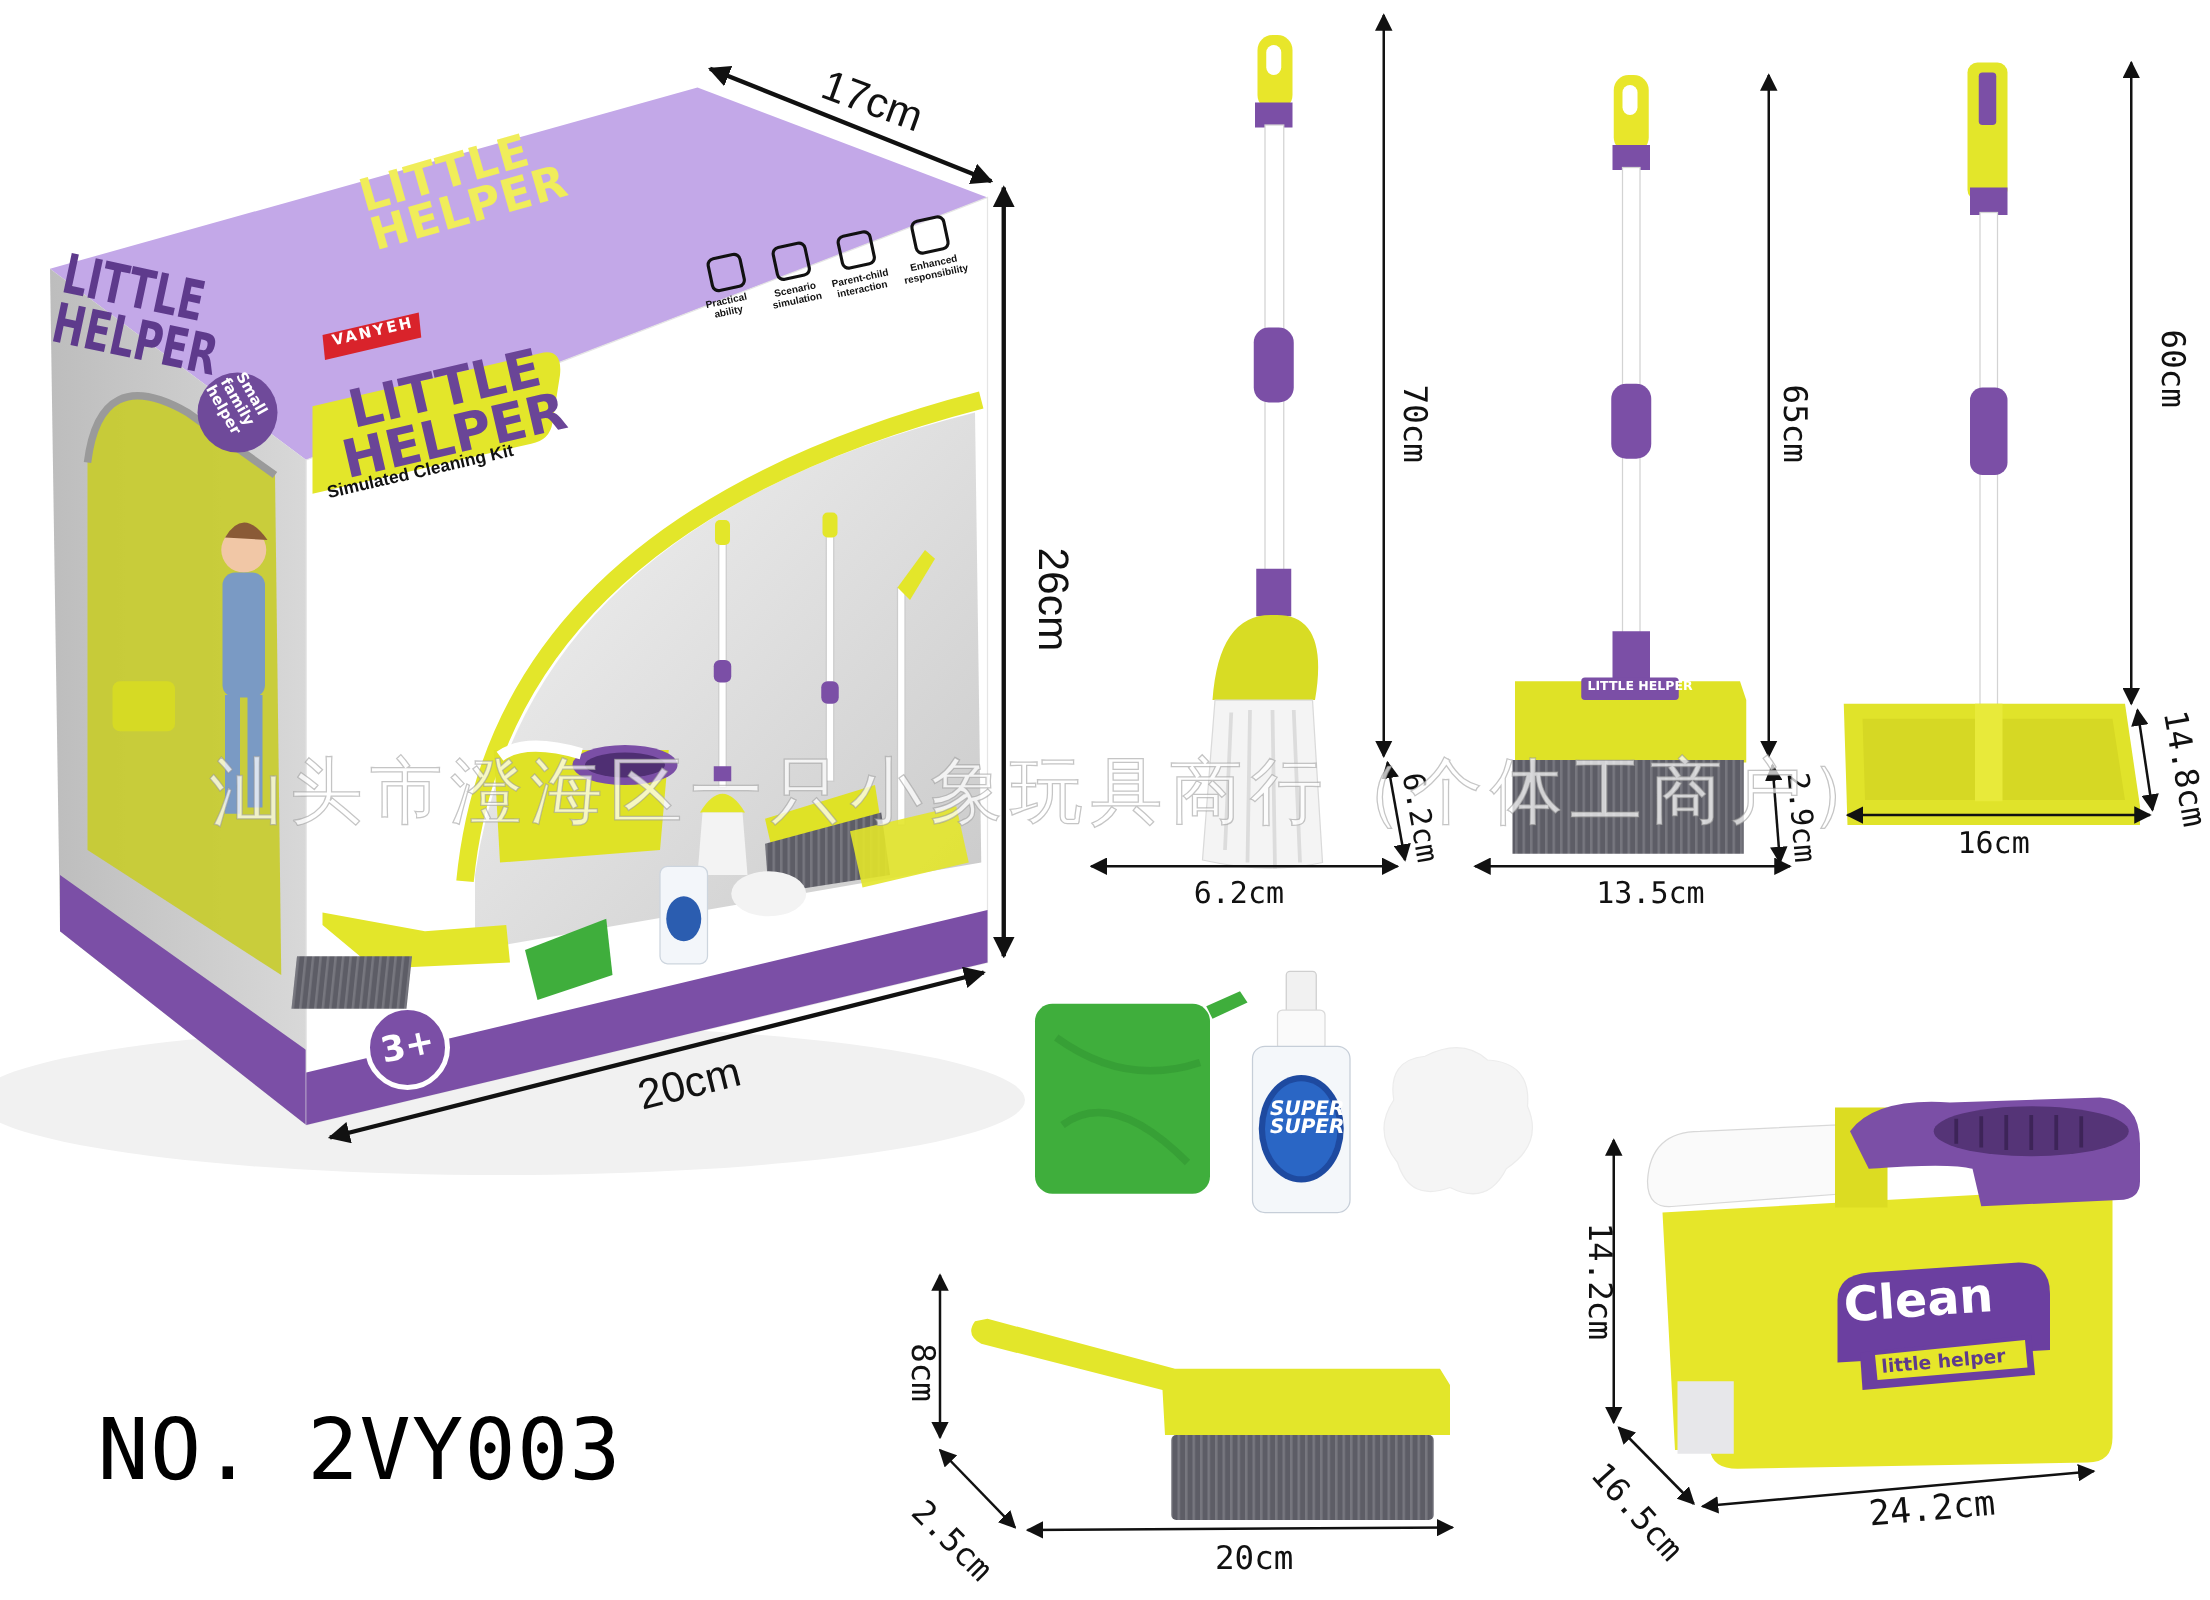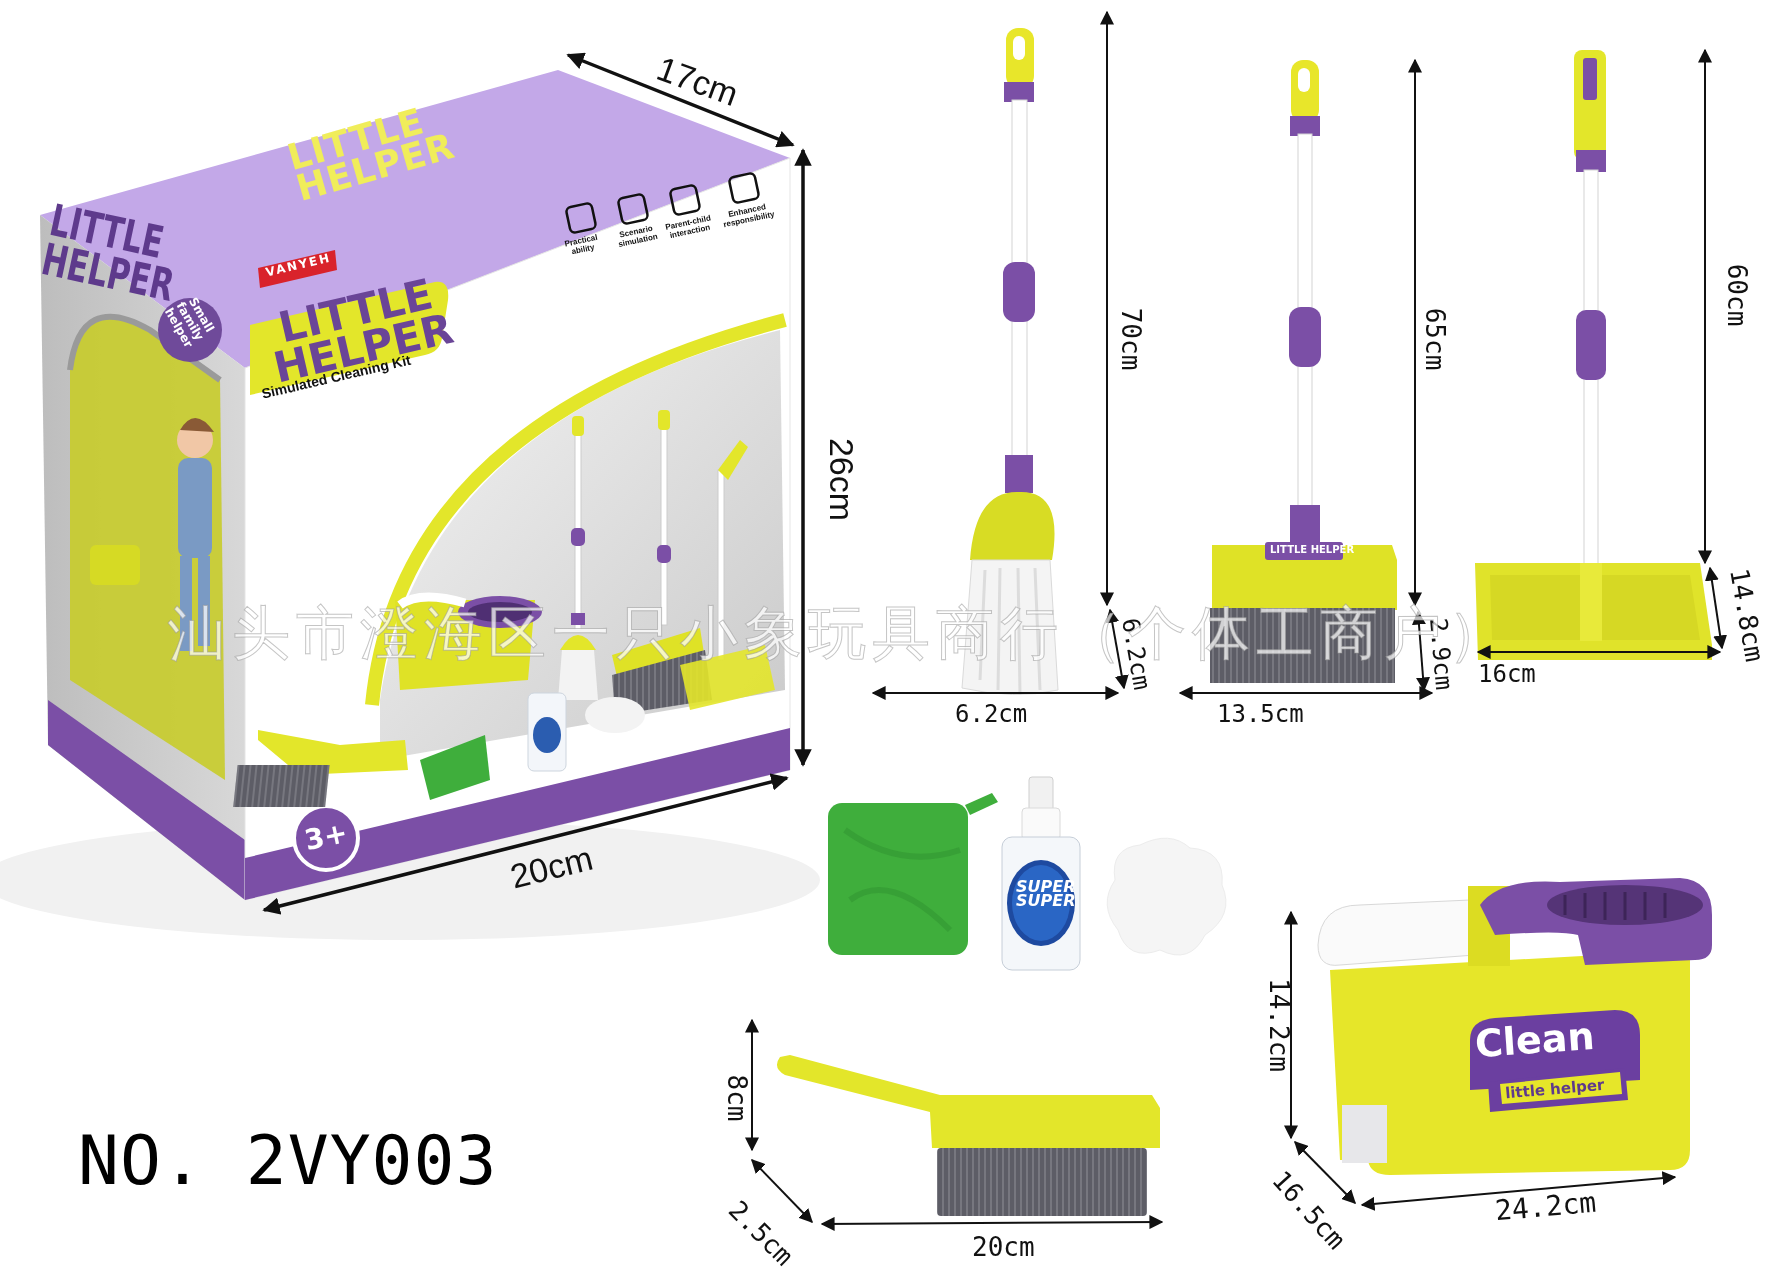--- a/index.html
+++ b/index.html
@@ -263,26 +263,26 @@
 <div class="abs dimsans" style="left:656px;top:62px;transform:rotate(20deg);font-size:34px;">17cm</div>
 <div class="abs dimsans" style="left:800px;top:460px;transform:rotate(90deg);font-size:34px;">26cm</div>
 <div class="abs dimsans" style="left:510px;top:848px;transform:rotate(-14deg);font-size:34px;">20cm</div>
 
 <div class="abs dim" style="left:1100px;top:324px;transform:rotate(90deg);font-size:26px;">70cm</div>
 <div class="abs dim" style="left:1100px;top:640px;transform:rotate(80deg);">6.2cm</div>
 <div class="abs dim" style="left:955px;top:700px;">6.2cm</div>
 
 <div class="abs dim" style="left:1404px;top:324px;transform:rotate(90deg);font-size:26px;">65cm</div>
 <div class="abs dim" style="left:1405px;top:640px;transform:rotate(85deg);">2.9cm</div>
-<div class="abs dim" style="left:1217px;top:700px;">13.5cm</div>
+<div class="abs dim" style="left:1277px;top:700px;">13.5cm</div>
 <div class="abs box-text" style="left:1270px;top:544px;color:#fff;font-size:10px;">LITTLE HELPER</div>
 
 <div class="abs dim" style="left:1706px;top:280px;transform:rotate(90deg);font-size:26px;">60cm</div>
 <div class="abs dim" style="left:1700px;top:600px;transform:rotate(80deg);font-size:26px;">14.8cm</div>
-<div class="abs dim" style="left:1478px;top:660px;">16cm</div>
+<div class="abs dim" style="left:1566px;top:660px;">16cm</div>
 
 <div class="abs box-text" style="left:1016px;top:880px;width:50px;text-align:center;color:#fff;font-size:16px;line-height:14px;font-style:italic;">
   <div>SUPER</div>
   <div>SUPER</div>
 </div>
 
 <div class="abs dim" style="left:714px;top:1083px;transform:rotate(90deg);font-size:26px;">8cm</div>
 <div class="abs dim" style="left:722px;top:1218px;transform:rotate(45deg);font-size:26px;">2.5cm</div>
 <div class="abs dim" style="left:972px;top:1232px;font-size:26px;">20cm</div>
 

